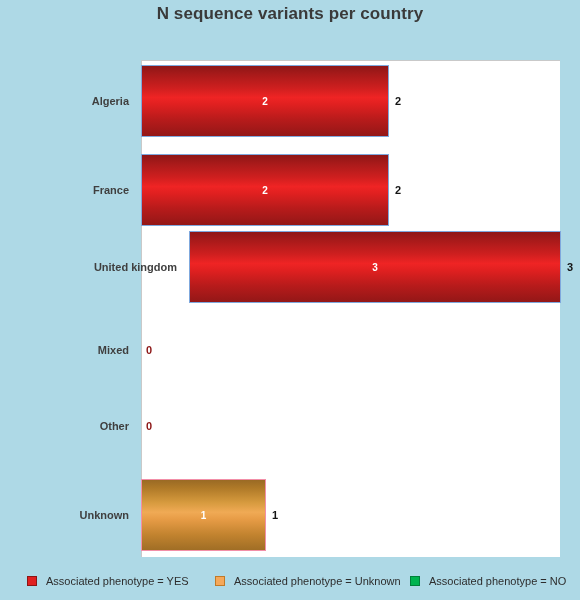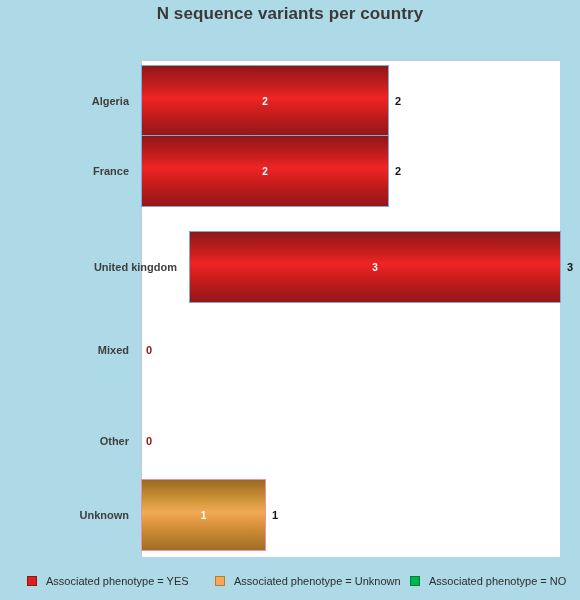--- a/index.html
+++ b/index.html
@@ -200,21 +200,21 @@
     <div class="row" style="top:0px;">
       <div class="cat-label">Algeria</div>
       <div class="bar-wrap" style="width:248px;">
         <div class="bar yes">
           <span class="bar-inner-label">2</span>
         </div>
         <span class="bar-outer-label" style="left:254px;">2</span>
       </div>
     </div>
 
-    <div class="row" style="top:70px;">
+    <div class="row" style="top:89px;">
       <div class="cat-label">France</div>
       <div class="bar-wrap" style="width:248px;">
         <div class="bar yes">
           <span class="bar-inner-label">2</span>
         </div>
         <span class="bar-outer-label" style="left:254px;">2</span>
       </div>
     </div>
 
     <div class="row" style="top:165.6px;margin-left:48px;">
@@ -225,21 +225,21 @@
         </div>
         <span class="bar-outer-label" style="left:378px;">3</span>
       </div>
     </div>
 
     <div class="row" style="top:248.4px;">
       <div class="cat-label">Mixed</div>
       <span class="zero-label">0</span>
     </div>
 
-    <div class="row" style="top:340px;">
+    <div class="row" style="top:325px;">
       <div class="cat-label">Other</div>
       <span class="zero-label">0</span>
     </div>
 
     <div class="row" style="top:414px;">
       <div class="cat-label">Unknown</div>
       <div class="bar-wrap" style="width:125px;">
         <div class="bar unknown">
           <span class="bar-inner-label">1</span>
         </div>

